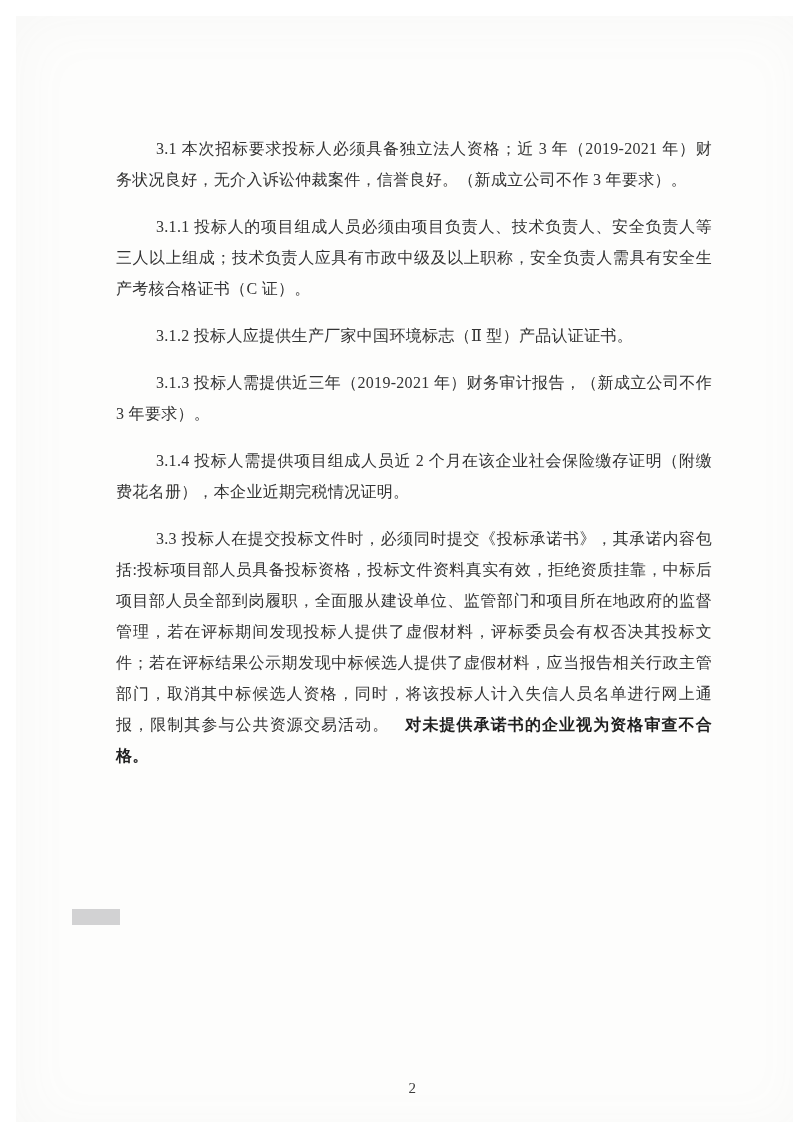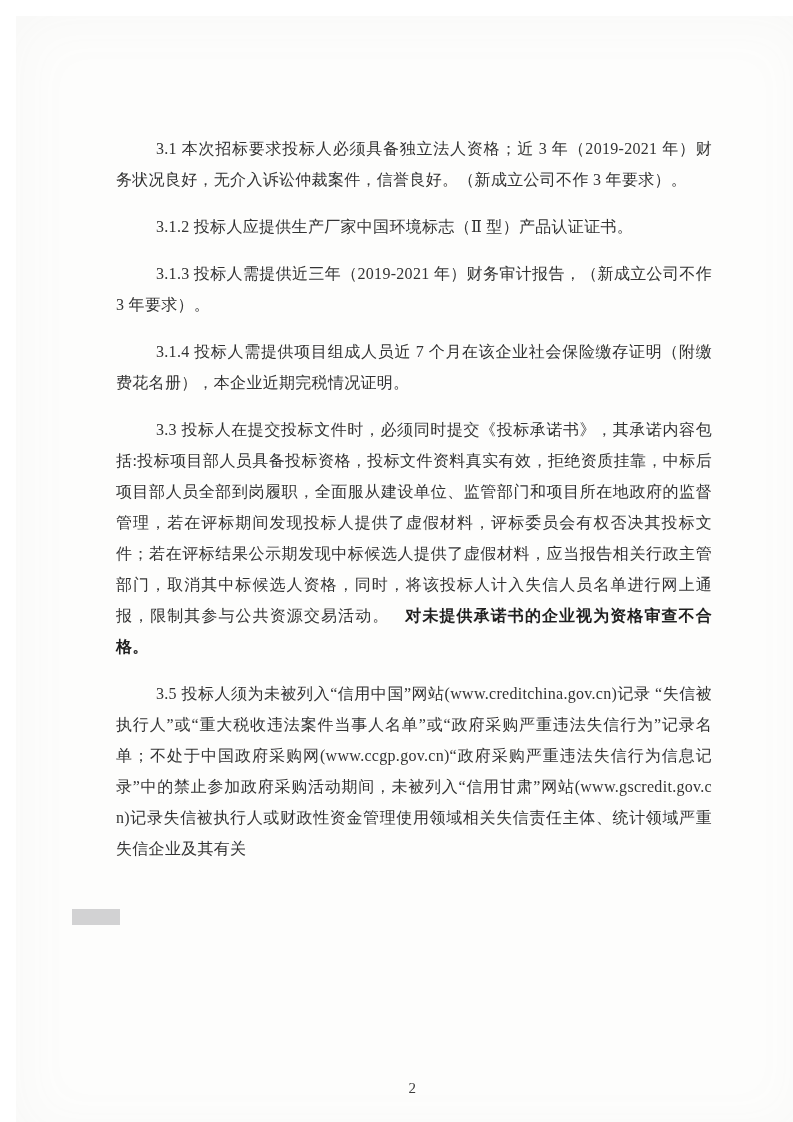--- a/index.html
+++ b/index.html
@@ -61,30 +61,30 @@
 <body>
 
 <div class="page">
 
   <div class="scan-streak"></div>
 
   <div class="content">
 
     <p class="para"><span>3.1 本次招标要求投标人必须具备独立法人资格；近 3 年（2019-2021 年）财务状况良好，无介入诉讼仲裁案件，信誉良好。（新成立公司不作 3 年要求）。</span></p>
 
+    <p class="para"><span>3.1.1 投标人的项目组成人员必须由项目负责人、技术负责人、安全负责人等三人以上组成；技术负责人应具有市政中级及以上职称，安全负责人需具有安全生产考核合格证书（C 证）。</span></p>
 
     <p class="para"><span>3.1.2 投标人应提供生产厂家中国环境标志（Ⅱ 型）产品认证证书。</span></p>
 
     <p class="para"><span>3.1.3 投标人需提供近三年（2019-2021 年）财务审计报告，（新成立公司不作 3 年要求）。</span></p>
 
-    <p class="para"><span>3.1.4 投标人需提供项目组成人员近 7 个月在该企业社会保险缴存证明（附缴费花名册），本企业近期完税情况证明。</span></p>
+    <p class="para"><span>3.1.4 投标人需提供项目组成人员近 2 个月在该企业社会保险缴存证明（附缴费花名册），本企业近期完税情况证明。</span></p>
 
 
     <p class="para"><span>3.3 投标人在提交投标文件时，必须同时提交《投标承诺书》，其承诺内容包括:投标项目部人员具备投标资格，投标文件资料真实有效，拒绝资质挂靠，中标后项目部人员全部到岗履职，全面服从建设单位、监管部门和项目所在地政府的监督管理，若在评标期间发现投标人提供了虚假材料，评标委员会有权否决其投标文件；若在评标结果公示期发现中标候选人提供了虚假材料，应当报告相关行政主管部门，取消其中标候选人资格，同时，将该投标人计入失信人员名单进行网上通报，限制其参与公共资源交易活动。</span><span class="bold">对未提供承诺书的企业视为资格审查不合格。</span></p>
 
 
-    <p class="para"><span>3.5 投标人须为未被列入“信用中国”网站(www.creditchina.gov.cn)记录 “失信被执行人”或“重大税收违法案件当事人名单”或“政府采购严重违法失信行为”记录名单；不处于中国政府采购网(www.ccgp.gov.cn)“政府采购严重违法失信行为信息记录”中的禁止参加政府采购活动期间，未被列入“信用甘肃”网站(www.gscredit.gov.cn)记录失信被执行人或财政性资金管理使用领域相关失信责任主体、统计领域严重失信企业及其有关</span></p>
 
   </div>
 
   <div class="page-number">2</div>
 
 </div>
 
 </body></html>

